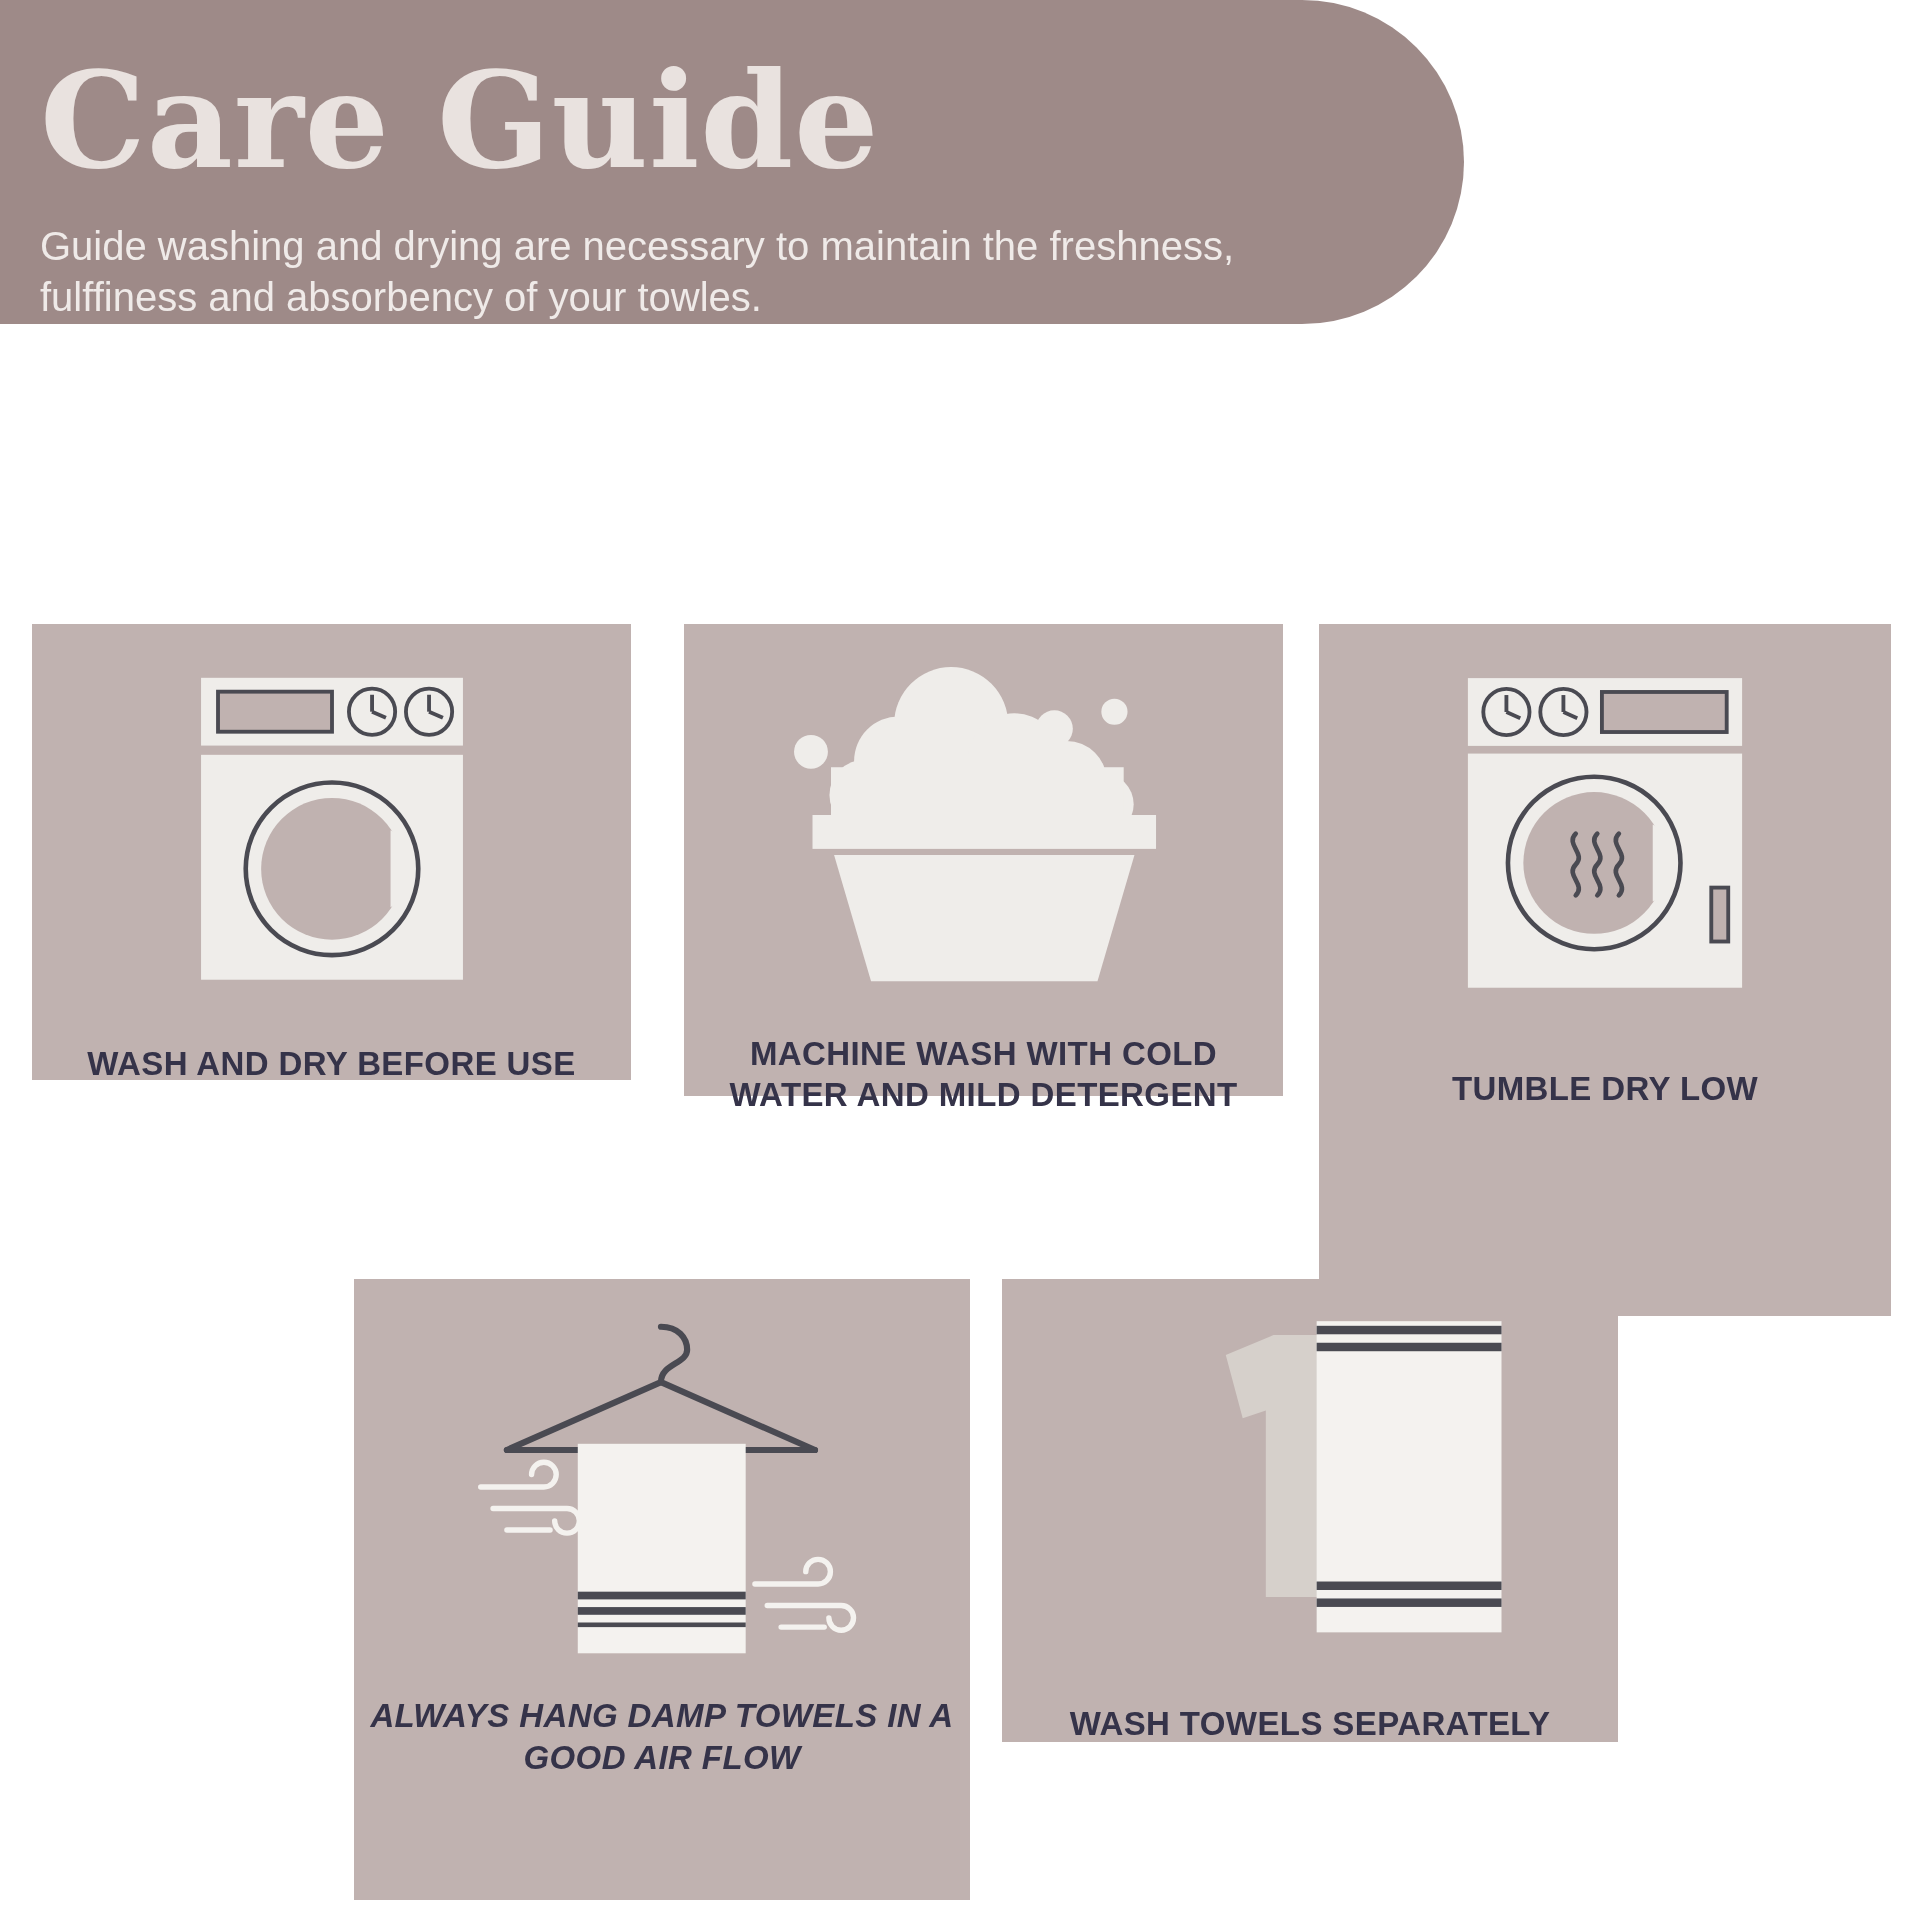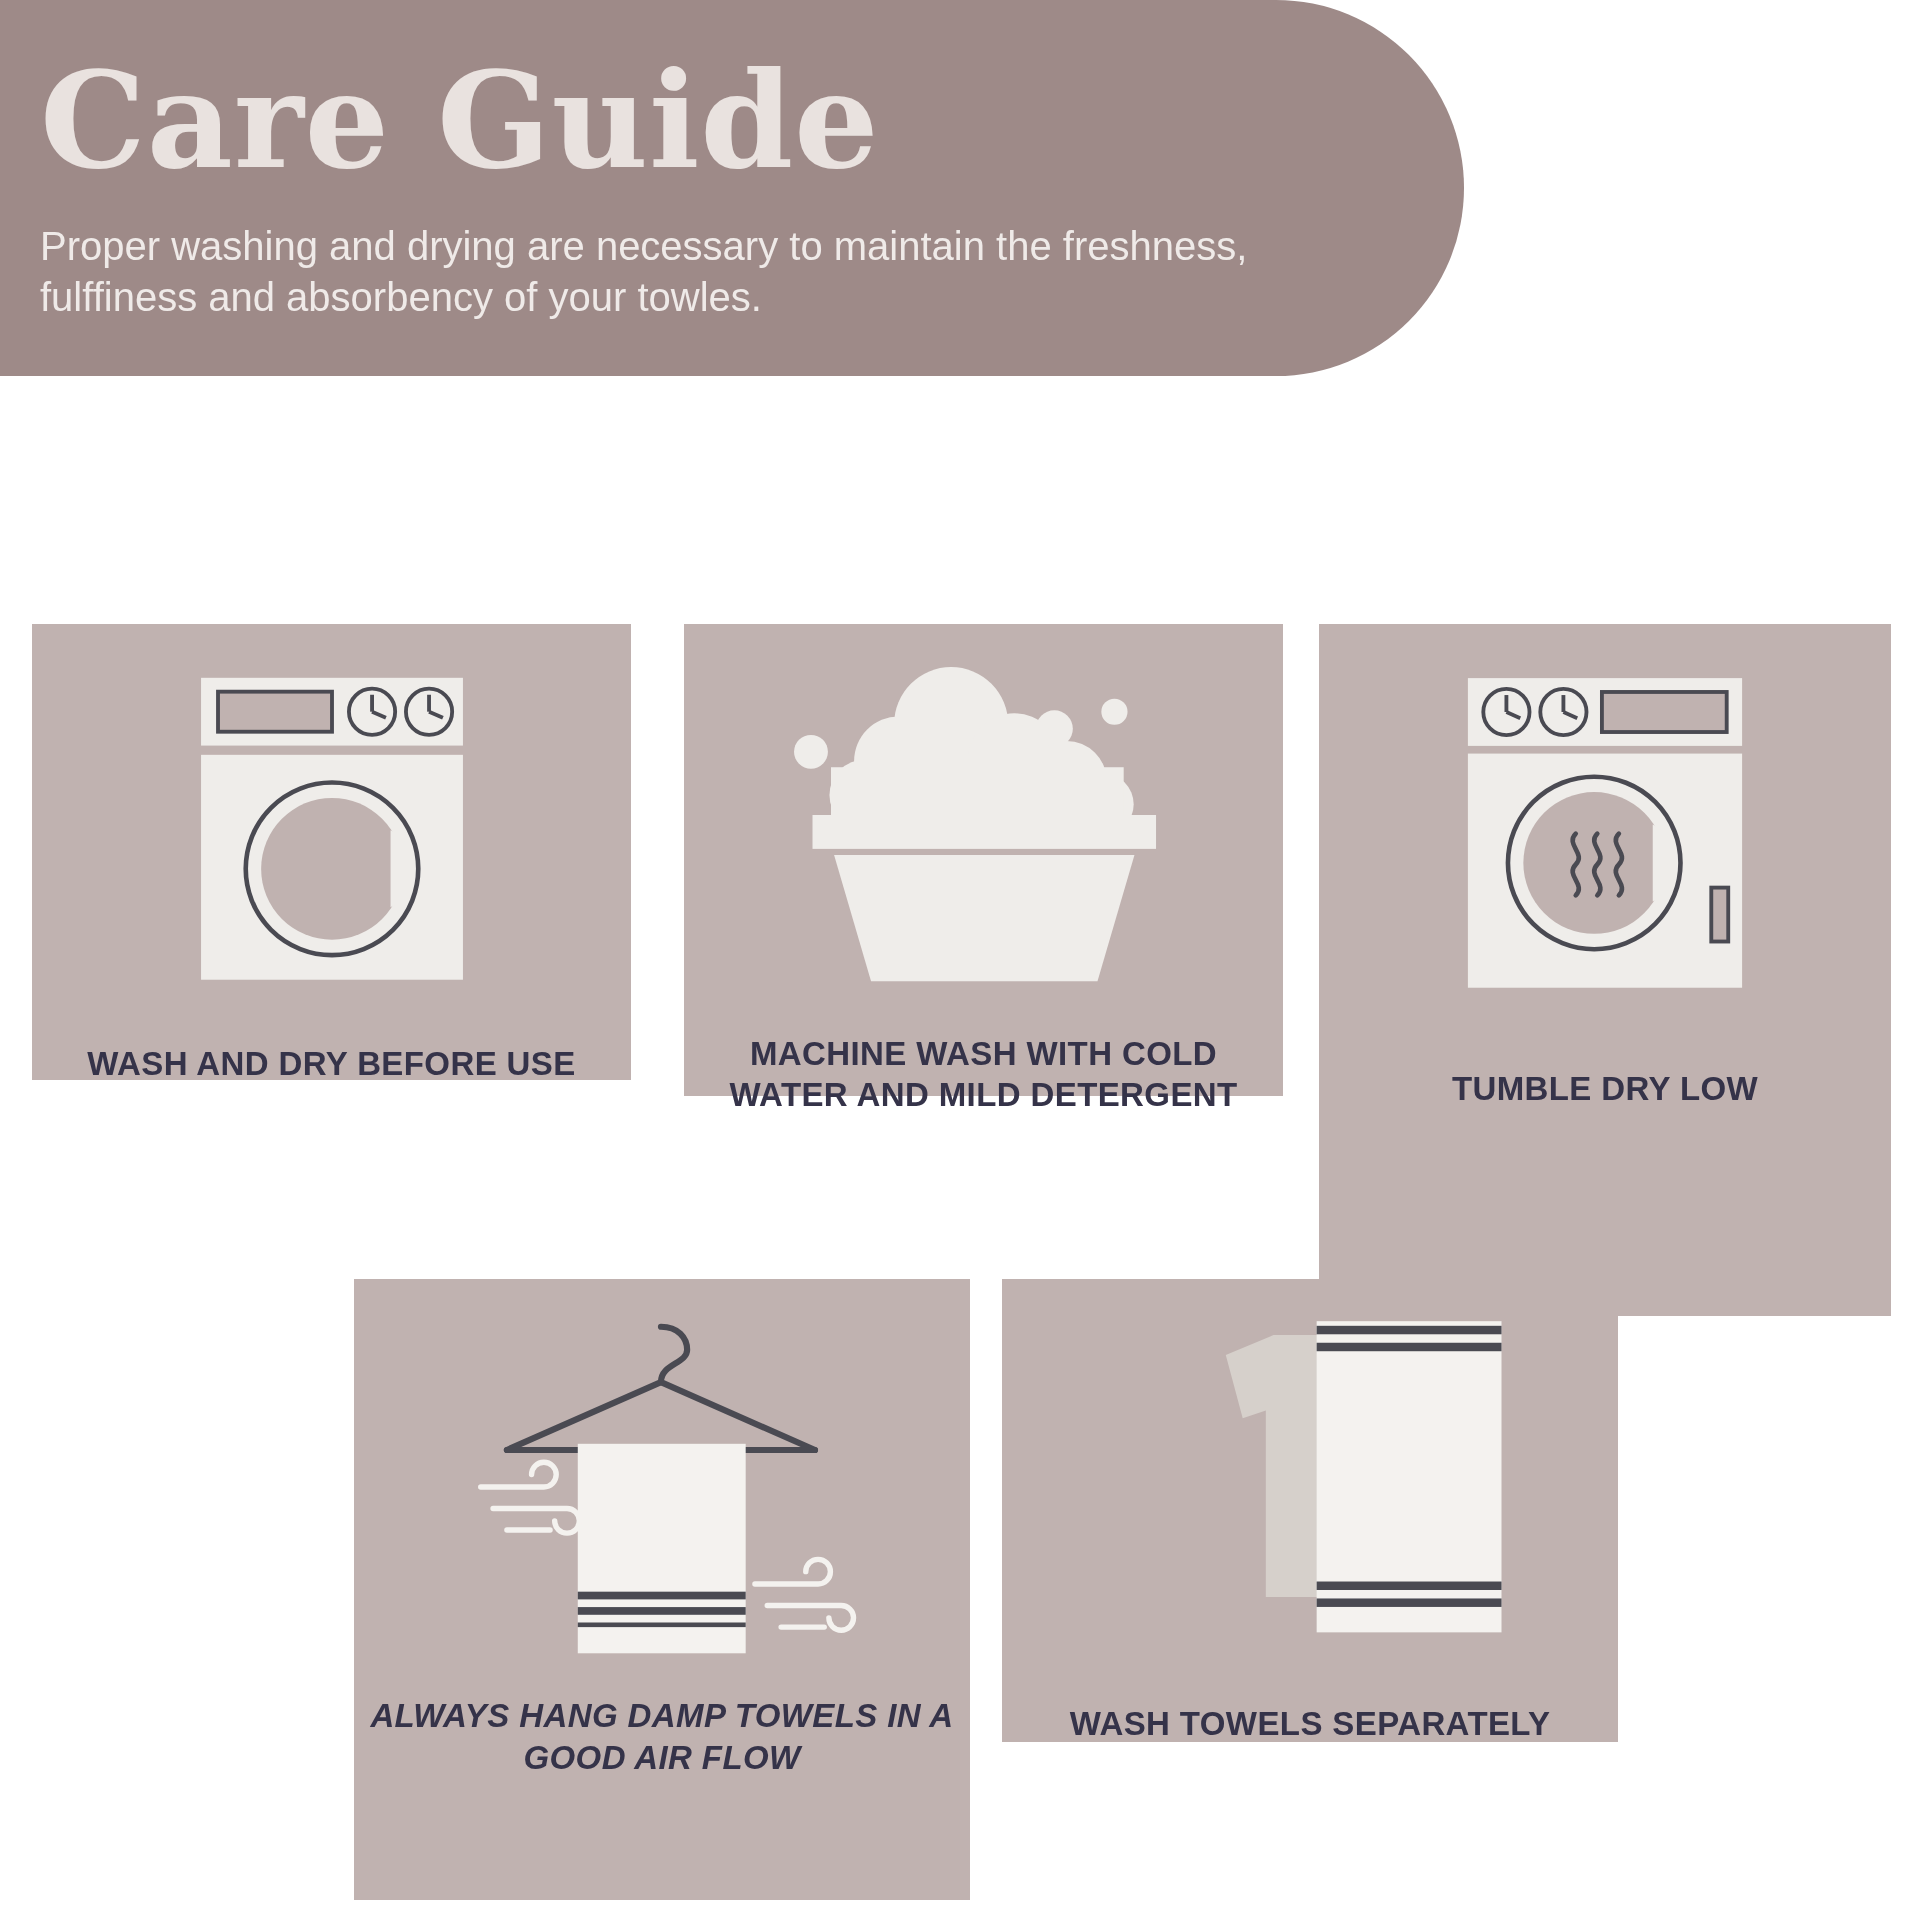--- a/index.html
+++ b/index.html
@@ -14,21 +14,21 @@
     position: relative;
     overflow: hidden;
   }
 
   
   #header-banner {
     position: absolute;
     left: 0;
     top: 0;
     width: 1464px;
-    height: 376px;
+    height: 324px;
     background: #9e8a88;
     border-top-right-radius: 223px;
     border-bottom-right-radius: 223px;
     box-sizing: border-box;
     padding: 54px 0 0 40px;
   }
   #page-title {
     font-family: "DejaVu Serif", serif;
     font-weight: 700;
     font-size: 133px;
@@ -92,21 +92,21 @@
   #card-machine-wash-cold   .card-label { margin-top: 7.7px; }
   #card-tumble-dry-low      .card-label { margin-top: 20px; }
   #card-hang-damp-towels    .card-label { margin-top: 15.4px; }
   #card-wash-separately     .card-label { margin-top: 31px; }
 </style>
 </head>
 <body>
 
 <div id="header-banner">
   <h1 id="page-title">Care Guide</h1>
-  <div id="header-subtitle">Proper washing and drying are necessary to maintain the freshness, fulffiness and absorbency of your towles.</div>
+  <div id="header-subtitle">Guide washing and drying are necessary to maintain the freshness, fulffiness and absorbency of your towles.</div>
 </div>
 
 <div class="card" id="card-wash-dry-before-use">
   <div class="card-icon">
     <svg width="324" height="362" viewBox="0 0 420 470" xmlns="http://www.w3.org/2000/svg">
 
       <rect x="40" y="40" width="340" height="88" fill="#efedea"></rect>
       <rect x="62" y="58" width="148" height="52" fill="#c0b2b0" stroke="#4a4a52" stroke-width="5"></rect>
       <circle cx="262" cy="84" r="30" fill="#efedea" stroke="#4a4a52" stroke-width="5"></circle>
       <line x1="262" y1="84" x2="262" y2="62" stroke="#4a4a52" stroke-width="5"></line>

